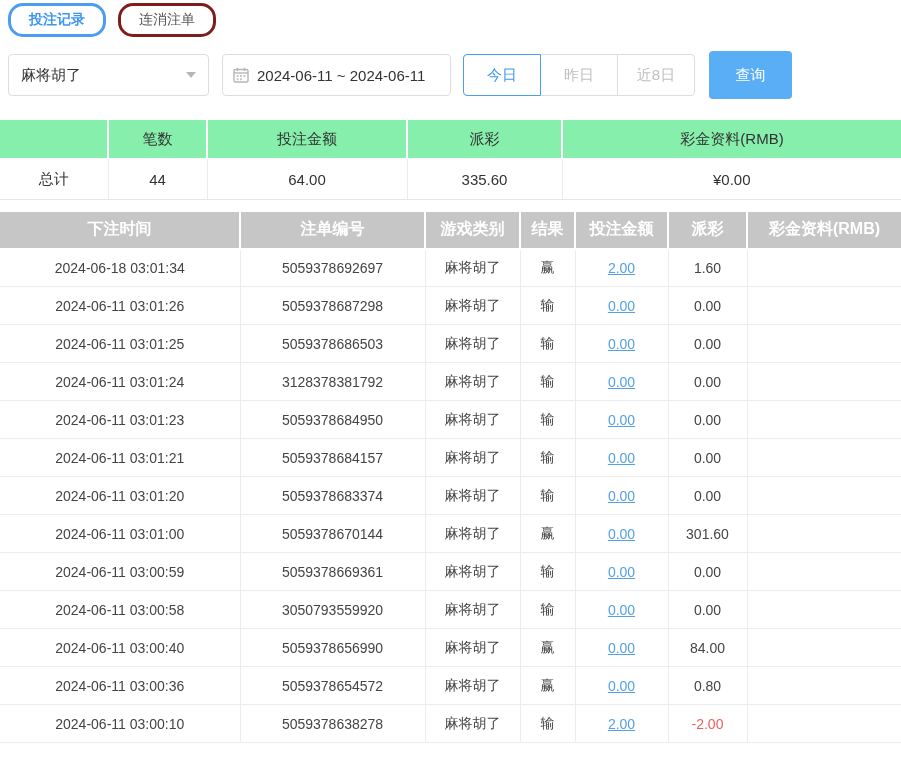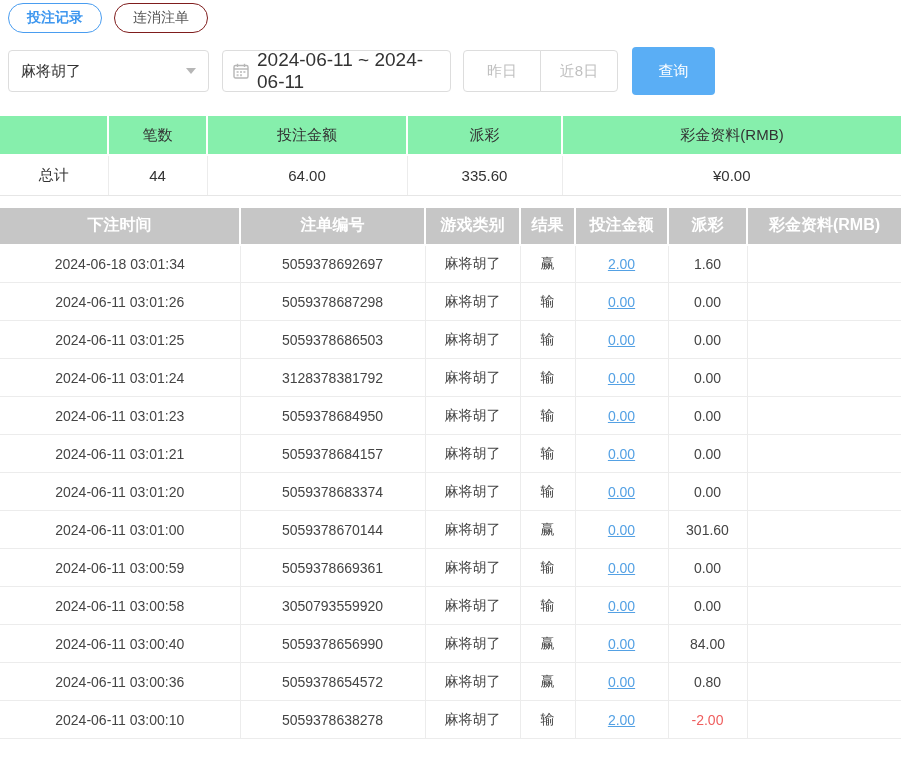--- a/index.html
+++ b/index.html
@@ -8,40 +8,40 @@
     font-family: "Liberation Sans", "DejaVu Sans", sans-serif;
     color: #333;
   }
 
   
   .tabs { padding: 3px 0 0 8px; display: flex; gap: 12px; }
   .tab {
     display: inline-flex; align-items: center; justify-content: center;
     height: 29px; padding: 14px 18px; border-radius: 15px;
     font-size: 14px; background: #fff; cursor: pointer;
-    border: 1px solid #7f1d1d; color: #555;
+    border: 3px solid #7f1d1d; color: #555;
   }
   .tab.active { border-color: #4a9df0; color: #3e97ef; font-weight: bold; }
 
   
   .filters { margin: 14px 0 0 8px; display: flex; align-items: center; }
   .select-box {
     width: 201px; height: 42px; border: 1px solid #ddd; border-radius: 4px;
     display: flex; align-items: center; padding: 0 12px; font-size: 15px;
     background: #fff; cursor: pointer;
   }
   .select-box .caret {
     margin-left: auto; width: 0; height: 0;
     border-left: 5px solid transparent; border-right: 5px solid transparent;
     border-top: 6px solid #b6b6b6;
   }
   .date-box {
     margin-left: 13px; width: 229px; height: 42px; border: 1px solid #ddd;
     border-radius: 4px; display: flex; align-items: center; padding: 0 10px;
-    font-size: 19px; background: #fff; cursor: pointer; color: #333;
+    font-size: 15px; background: #fff; cursor: pointer; color: #333;
   }
   .date-box svg { margin-right: 8px; flex: 0 0 auto; }
   .btn-group { margin-left: 12px; display: flex; }
   .btn-group .qbtn {
     width: 78px; height: 42px; background: #fff; border: 1px solid #ddd;
     font-size: 15px; color: #c0c0c0; cursor: pointer; margin-left: -1px;
     font-family: inherit;
   }
   .btn-group .qbtn:first-child { margin-left: 0; border-radius: 4px 0 0 4px; }
   .btn-group .qbtn:last-child { border-radius: 0 4px 4px 0; }
@@ -114,20 +114,21 @@
       <rect x="3.6" y="8" width="2" height="2" fill="#c9c9c9"></rect>
       <rect x="7" y="8" width="2" height="2" fill="#c9c9c9"></rect>
       <rect x="10.4" y="8" width="2" height="2" fill="#c9c9c9"></rect>
       <rect x="3.6" y="11.2" width="2" height="2" fill="#c9c9c9"></rect>
       <rect x="7" y="11.2" width="2" height="2" fill="#c9c9c9"></rect>
     </svg>
     <span>2024-06-11 ~ 2024-06-11</span>
   </div>
 
   <div class="btn-group">
+    <button class="qbtn active">今日</button>
     <button class="qbtn">昨日</button>
     <button class="qbtn">近8日</button>
   </div>
 
   <button class="search-btn">查询</button>
 </div>
 
 <table class="summary-table">
   <colgroup>
     <col style="width:108px">

